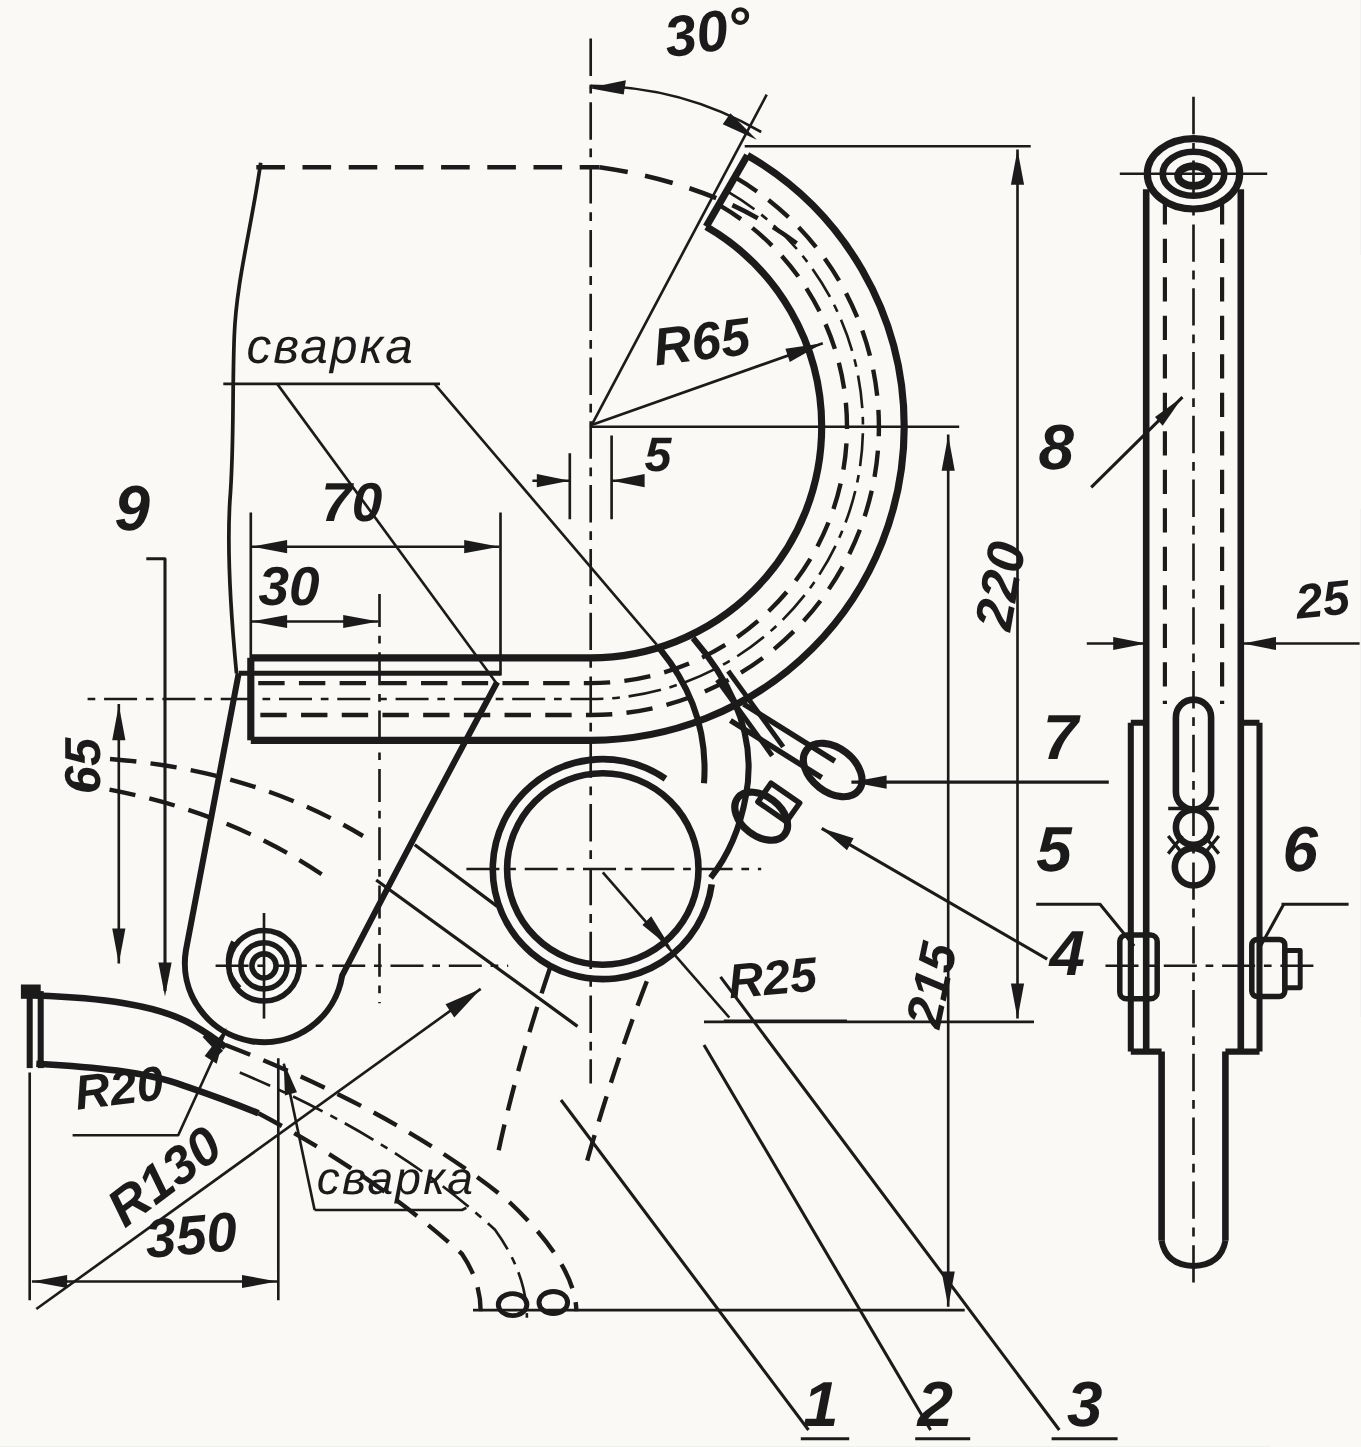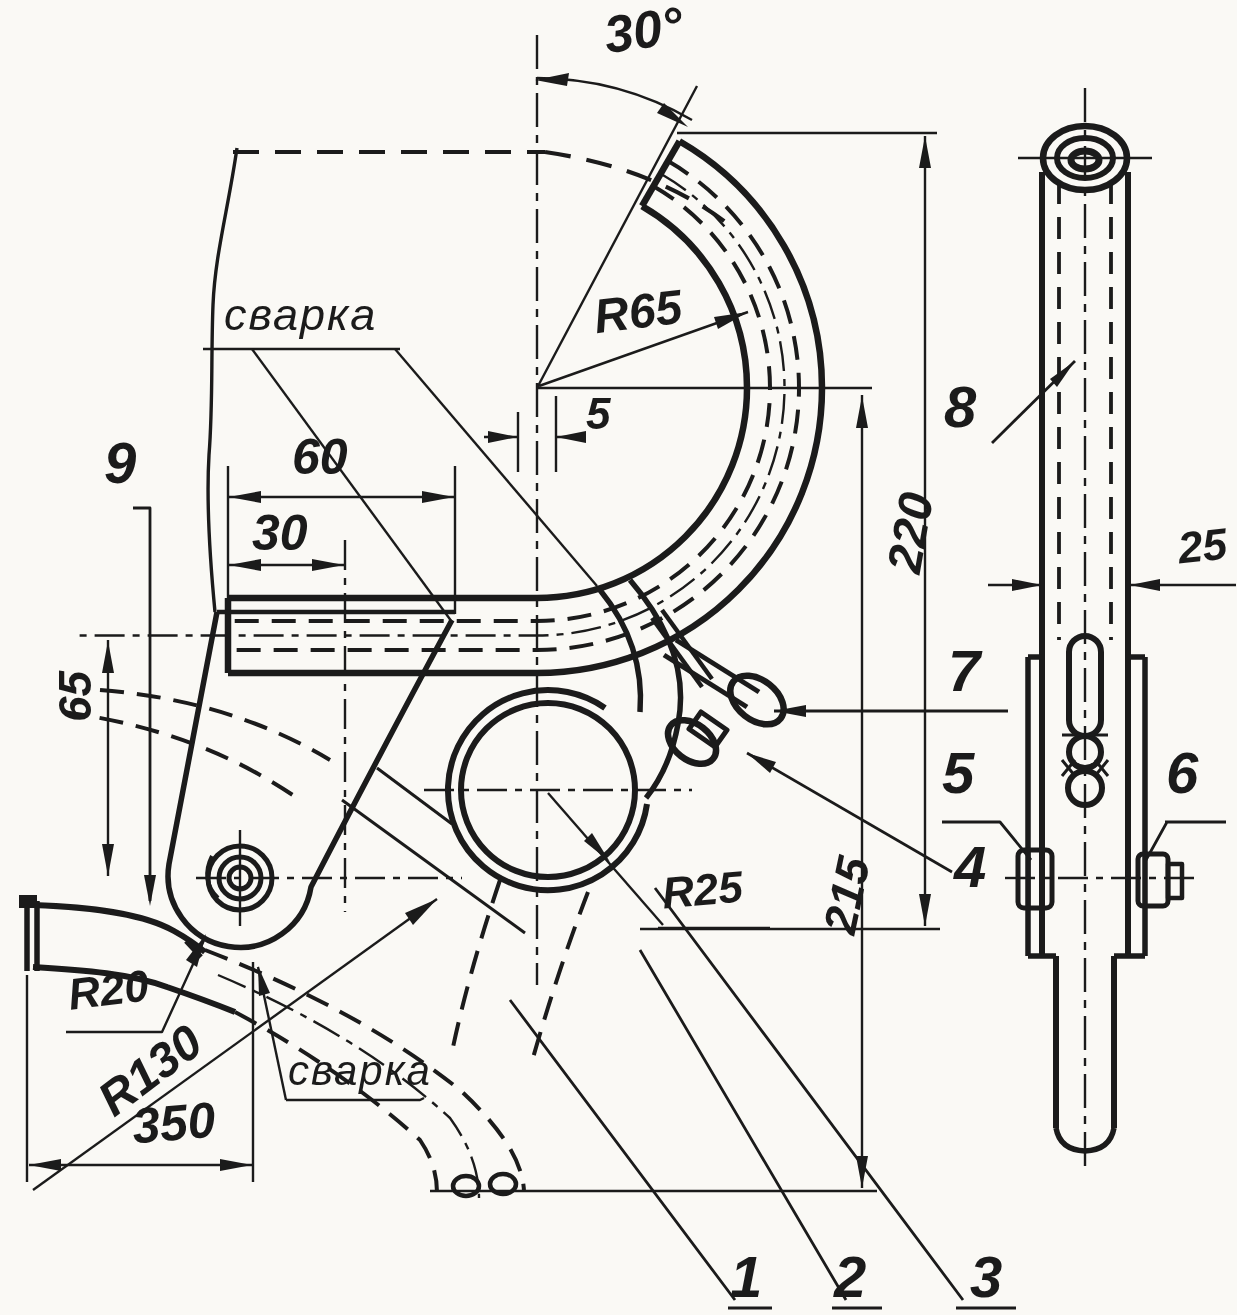--- a/index.html
+++ b/index.html
@@ -200,22 +200,22 @@
       <path stroke-width="2.4" d="M988 585 L1040 585 M1130 585 L1236 585"></path>
       <path stroke-width="2.4" d="M1042 556 L1042 614 M1128 556 L1128 614"></path>
     </g>
   </g>
 </svg>
 
 <div class="lbl dim" style="left:604px;top:4px;font-size:52px;transform:rotate(-8deg);">30°</div>
 <div class="lbl weld" style="left:224px;top:292px;">сварка</div>
 <div class="lbl dim" style="left:594px;top:288px;font-size:48px;transform:rotate(-7deg);">R65</div>
 <div class="lbl dim" style="left:586px;top:392px;font-size:44px;">5</div>
-<div class="lbl dim" style="left:292px;top:432px;">60</div>
-<div class="lbl dim" style="left:252px;top:508px;">30</div>
+<div class="lbl dim" style="left:292px;top:432px;">70</div>
+<div class="lbl dim" style="left:235px;top:508px;">30</div>
 <div class="lbl dim rot" style="left:52px;top:722px;font-size:46px;transform:rotate(-90deg);">65</div>
 <div class="lbl dim rot" style="left:880px;top:568px;font-size:48px;transform:rotate(-80deg);">220</div>
 <div class="lbl dim rot" style="left:816px;top:928px;font-size:46px;transform:rotate(-78deg);">215</div>
 <div class="lbl dim" style="left:662px;top:868px;font-size:44px;transform:rotate(-5deg);">R25</div>
 <div class="lbl dim" style="left:68px;top:968px;font-size:44px;transform:rotate(-7deg);">R20</div>
 <div class="lbl dim rot" style="left:90px;top:1086px;font-size:48px;transform:rotate(-37deg);">R130</div>
 <div class="lbl dim" style="left:132px;top:1098px;transform:rotate(-5deg);">350</div>
 <div class="lbl weld" style="left:288px;top:1050px;font-size:42px;">сварка</div>
 <div class="lbl dim" style="left:1178px;top:524px;font-size:44px;transform:rotate(-6deg);">25</div>
 

